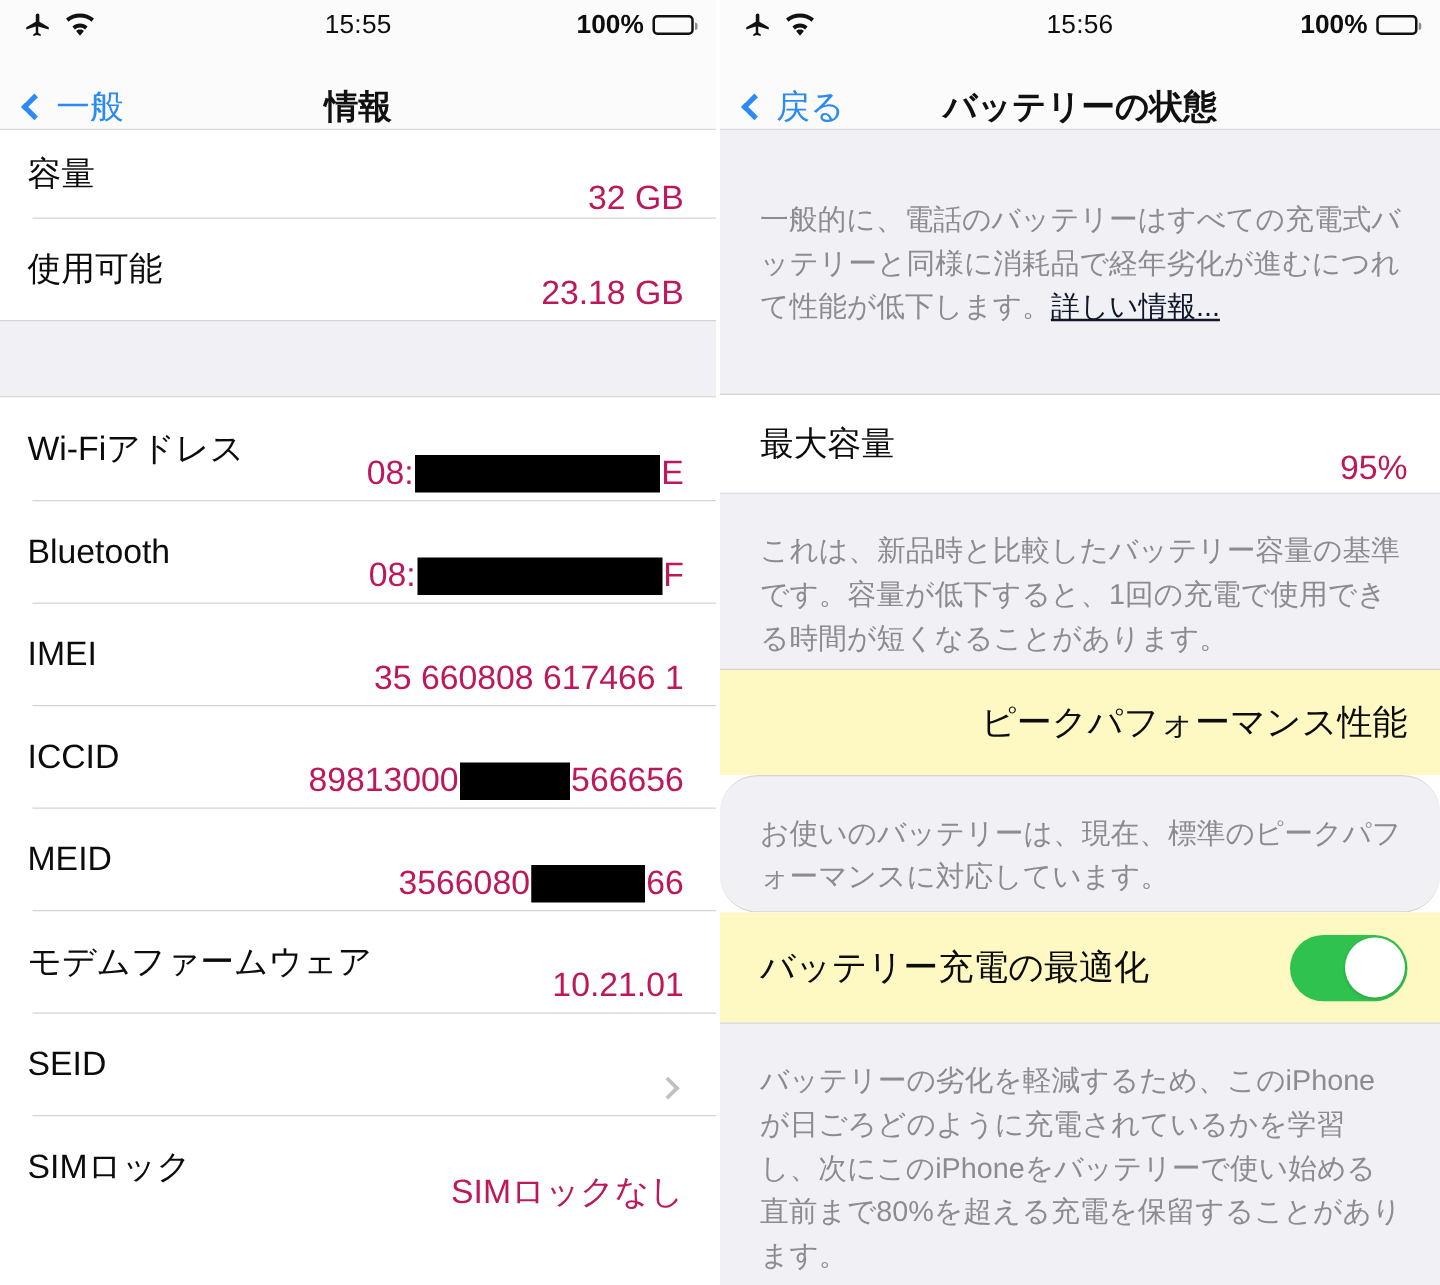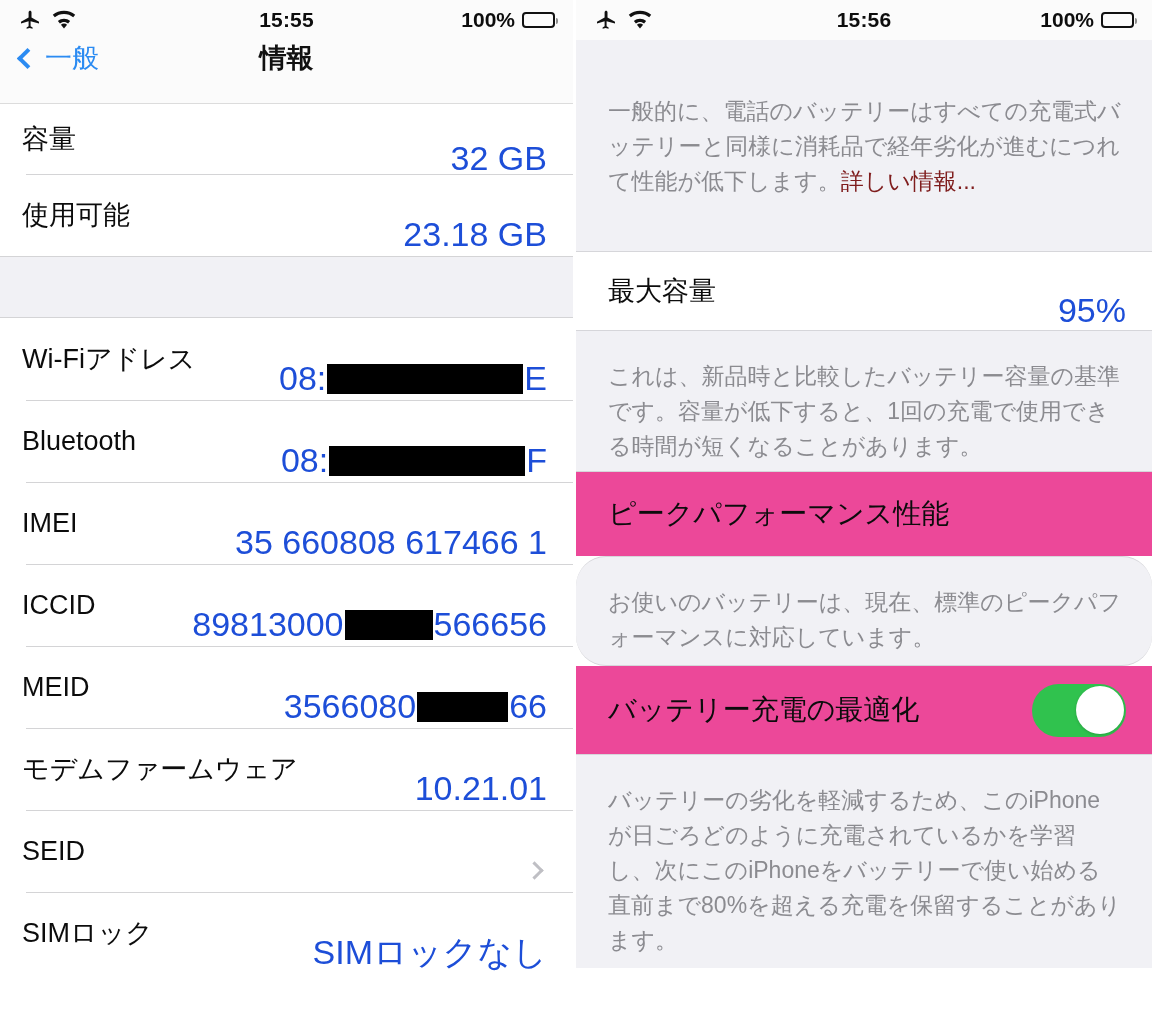--- a/index.html
+++ b/index.html
@@ -32,21 +32,21 @@
     padding: 0 18px;
     background: #fbfbfb;
     position: relative;
   }
   .sb-left { display: flex; align-items: center; gap: 9px; }
   .sb-center {
     position: absolute;
     left: 0; right: 0;
     text-align: center;
     font-size: 21px;
-    font-weight: bold;
+    font-weight: normal;
     color: #0d0d0d;
     letter-spacing: 0.2px;
   }
   .sb-right {
     margin-left: auto;
     display: flex;
     align-items: center;
     gap: 7px;
     position: relative;
     z-index: 2;
@@ -68,21 +68,21 @@
     border-radius: 0 2px 2px 0;
   }
   .batt-fill { width: 100%; height: 100%; background: #111; border-radius: 1.5px; }
 
   
   .navbar {
     height: 64px;
     background: #fbfbfb;
     position: relative;
     display: flex;
-    align-items: flex-start;
+    align-items: flex-end;
     padding: 0 16px;
     border-bottom: 1px solid #dcdcdc;
   }
   .nav-back {
     display: flex;
     align-items: center;
     gap: 10px;
     color: #2b8bf2;
     font-size: 27px;
     position: relative;
@@ -122,22 +122,22 @@
     height: 1px;
     background: #d4d4d6;
   }
   .row-label {
     font-size: 27px;
     color: #0c0c0c;
     white-space: nowrap;
   }
   .row-value {
     margin-left: auto;
-    font-size: 34px;
-    color: #1d4ed8;
+    font-size: 27px;
+    color: #be185d;
     white-space: nowrap;
     display: flex;
     align-items: center;
     margin-top: 39px;
   }
   .redact {
     display: inline-block;
     background: #000;
     height: 30px;
     vertical-align: middle;
@@ -160,27 +160,28 @@
     background: #f1f1f5;
     border-top: 1px solid #d6d6da;
     border-bottom: 1px solid #d6d6da;
     padding: 28px 30px 26px 32px;
   }
   .footer-text {
     font-size: 23px;
     line-height: 1.52;
     color: #8b8b90;
   }
-  .footer-link { color: #7f1d1d; }
+  .footer-link { color: #0f172a; text-decoration: underline; }
   .section-header-row {
-    background: #ec4899;
+    background: #fef9c3;
     height: 82px;
     display: flex;
     align-items: center;
     padding: 0 26px 0 32px;
+    justify-content: flex-end;
   }
   .section-header-row .row-label { font-size: 28px; }
   .toggle {
     margin-left: auto;
     width: 94px; height: 53px;
     background: #30c24e;
     border-radius: 27px;
     position: relative;
     flex: 0 0 auto;
   }
@@ -324,20 +325,27 @@
           </svg>
         </span>
       </div>
       <div class="sb-center">15:56</div>
       <div class="sb-right">
         <span class="sb-pct">100%</span>
         <span class="batt"><span class="batt-fill"></span></span>
       </div>
     </div>
 
+    <div class="navbar">
+      <div class="nav-back">
+        <span class="chev-left"></span>
+        <span>戻る</span>
+      </div>
+      <div class="nav-title">バッテリーの状態</div>
+    </div>
 
     <div class="content">
 
       <div class="footer-block" style="height:212px; display:flex; align-items:center; border-top:none;">
         <p class="footer-text"><span>一般的に、電話のバッテリーはすべての充電式バッテリーと同様に消耗品で経年劣化が進むにつれて性能が低下します。</span><span class="footer-link">詳しい情報...</span></p>
       </div>
 
       <div class="row" style="height:78px; padding-left:32px;justify-content:center;">
         <span class="row-label">最大容量</span>
         <span class="row-value">95%</span>

